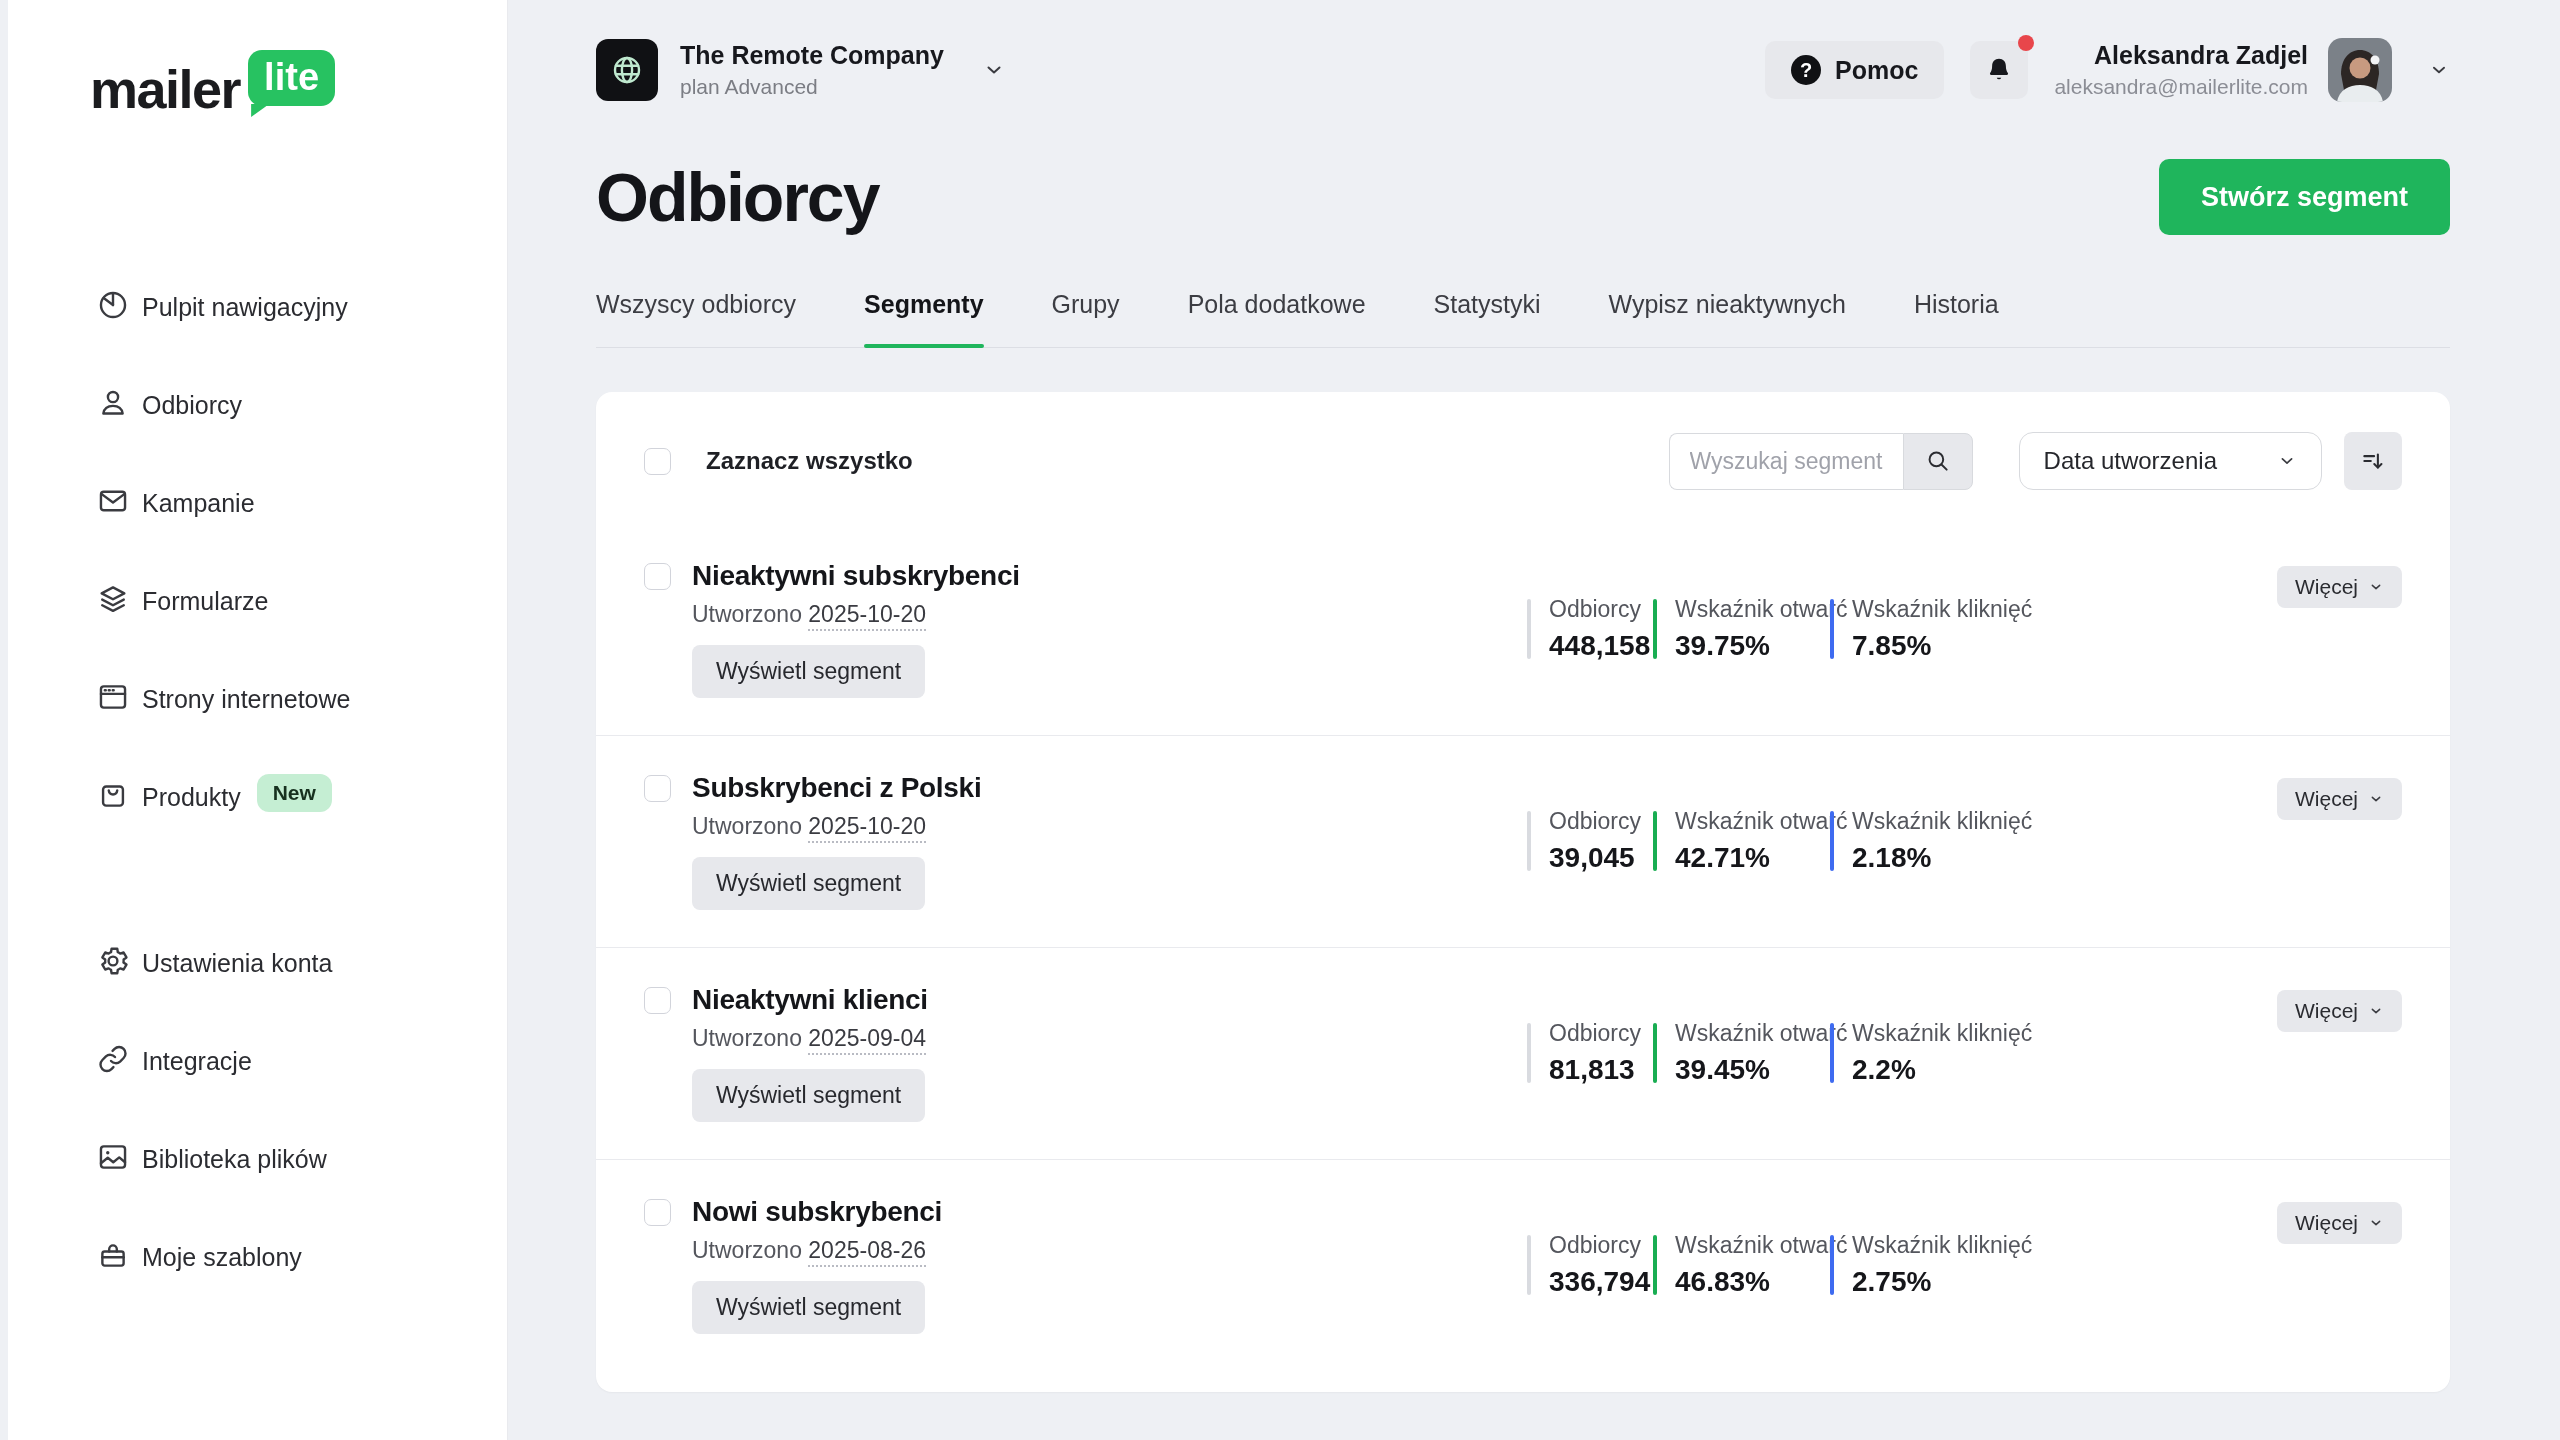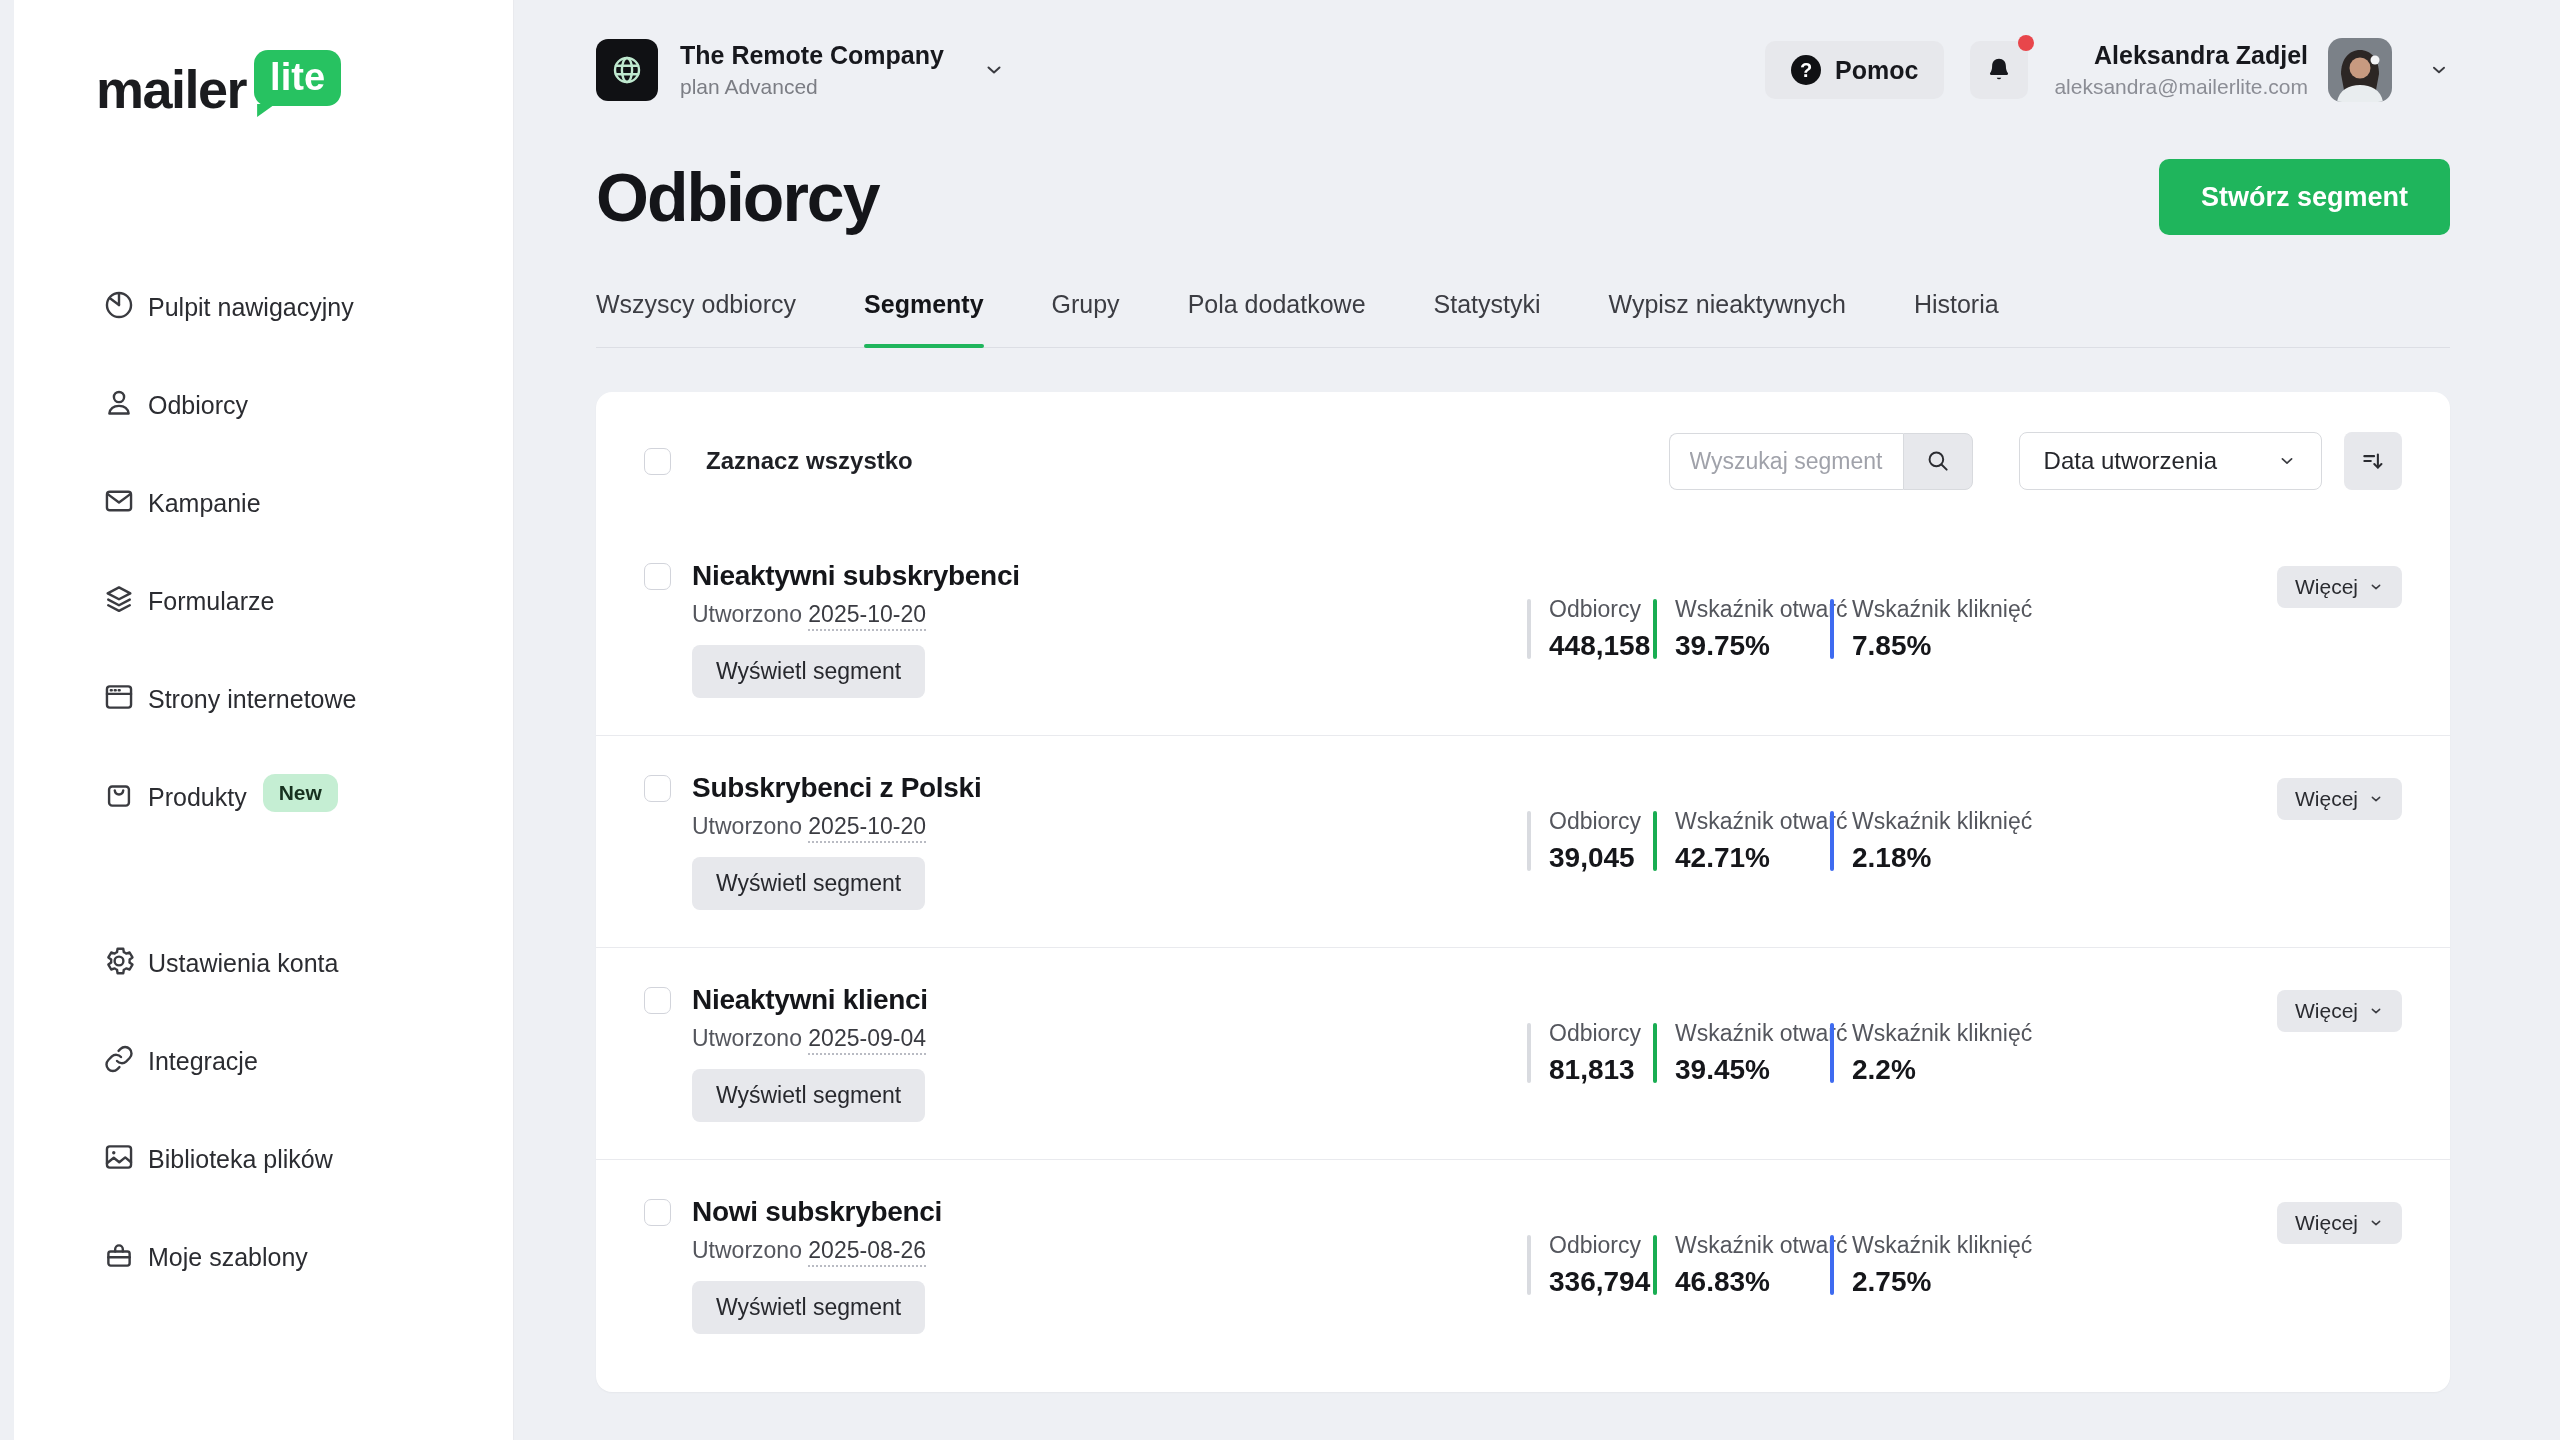--- a/index.html
+++ b/index.html
@@ -1,20 +1,20 @@
 <!DOCTYPE html>
 <html><head>
 <meta charset="utf-8">
 <style>
   * { margin:0; padding:0; box-sizing:border-box; }
   html,body { width:2560px; height:1440px; overflow:hidden; background:#eef0f4;
               font-family:"Liberation Sans","DejaVu Sans",sans-serif; color:#17181d; }
 
   
-  .sidebar { position:fixed; left:14px; top:0; bottom:0; width:500px; background:#fff;
+  .sidebar { position:fixed; left:8px; top:0; bottom:0; width:500px; background:#fff;
              border-right:1px solid #e9eaee; z-index:5; }
   .logo { display:flex; align-items:flex-start; gap:8px; margin:62px 0 0 82px; }
   .logo-text { font-size:54px; font-weight:700; color:#1b1c1f; letter-spacing:-1.5px; line-height:1; }
   .logo-badge { position:relative; background:#27c261; color:#fff; font-size:38px; font-weight:700;
                 line-height:1; padding:8px 16px 10px; border-radius:14px; margin-top:-12px; }
   .logo-badge::after { content:''; position:absolute; left:3px; bottom:-11px; width:18px; height:13px;
                        background:#27c261; clip-path:polygon(0 0,100% 0,0 100%); }
   .nav { margin-top:108px; }
   .nav-item { display:flex; align-items:flex-end; gap:12px; height:98px; padding-left:88px;
               font-size:25px; font-weight:500; color:#2b2c31; cursor:pointer; }
@@ -71,21 +71,21 @@
   .select-all-label { font-size:24px; font-weight:600; color:#1f2025; }
   .controls { margin-left:auto; display:flex; align-items:center; }
   .search-group { display:flex; }
   .search-input { width:234px; height:57px; border:1px solid #d8dade; border-right:none;
                   border-radius:8px 0 0 8px; padding:0 20px; font-size:23px; color:#2a2b30;
                   font-family:inherit; outline:none; }
   .search-input::placeholder { color:#a0a2aa; }
   .search-btn { width:70px; height:57px; background:#e7e8ec; border:1px solid #d8dade;
                 border-radius:0 8px 8px 0; display:flex; align-items:center; justify-content:center; cursor:pointer; }
   .sort-select { margin-left:46px; height:58px; min-width:286px; background:#fff; border:1px solid #d8dade;
-                 border-radius:8px; display:flex; align-items:center; padding:0 24px; gap:60px;
+                 border-radius:14px; display:flex; align-items:center; padding:0 24px; gap:60px;
                  font-size:24px; color:#26272c; cursor:pointer; }
   .sort-select svg { margin-left:auto; }
   .sort-btn { margin-left:22px; width:58px; height:58px; background:#e7e8ec; border-radius:8px;
               display:flex; align-items:center; justify-content:center; cursor:pointer; }
 
   .seg-row { position:relative; display:flex; padding:36px 48px 37px; }
   .seg-row + .seg-row { border-top:1px solid #e9eaee; }
   .seg-left { display:flex; gap:21px; }
   .seg-left .cb { margin-top:3px; }
   .seg-title { font-size:28px; font-weight:700; letter-spacing:-0.3px; color:#15161a; cursor:pointer; }

